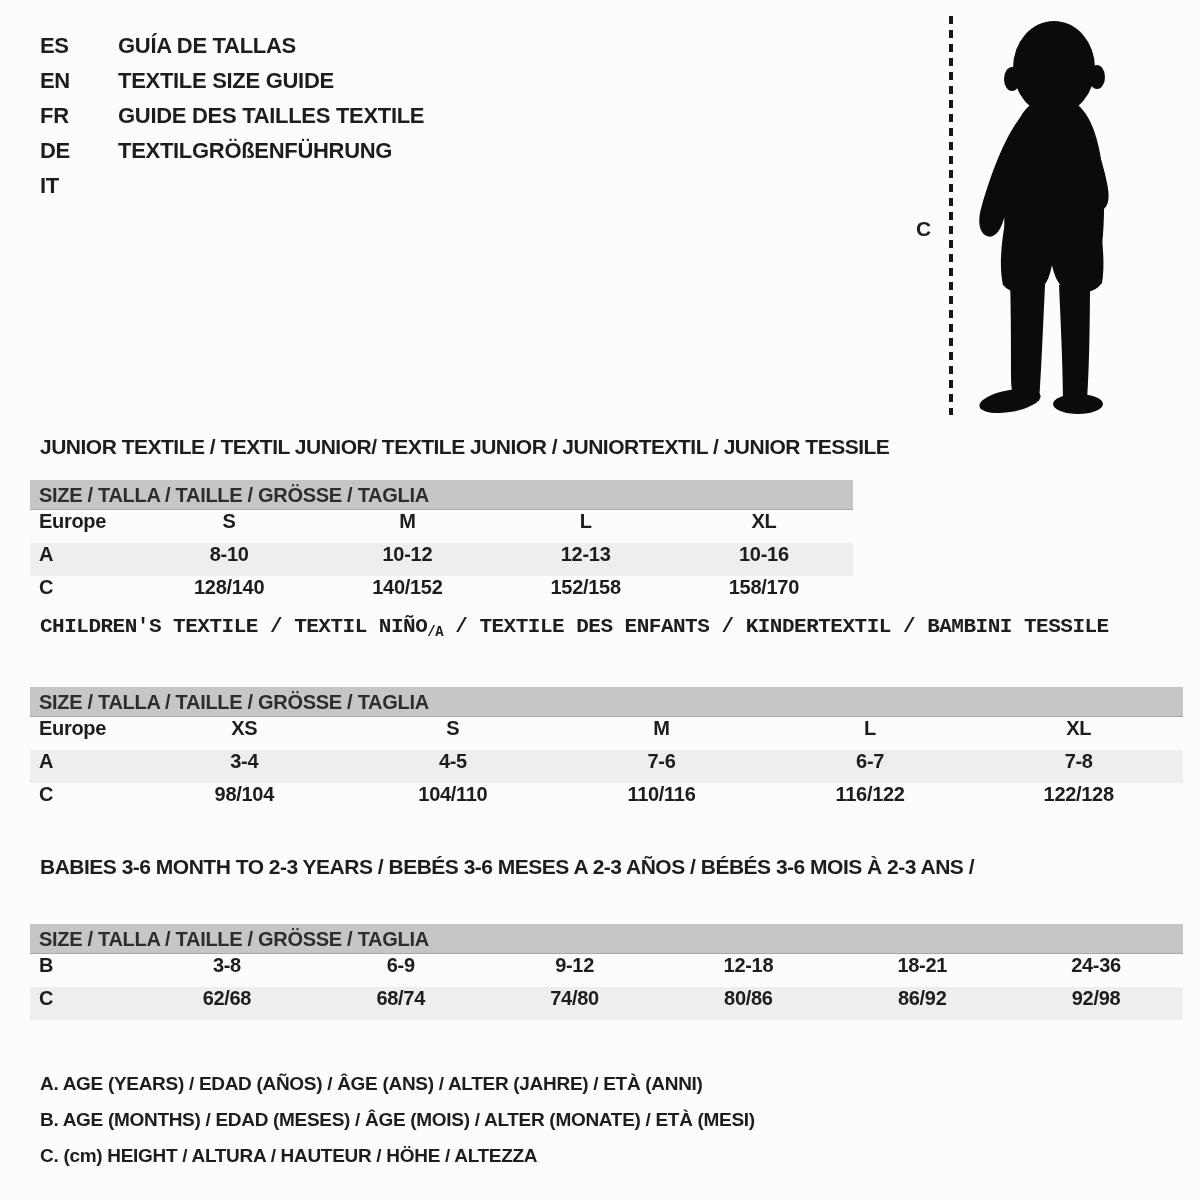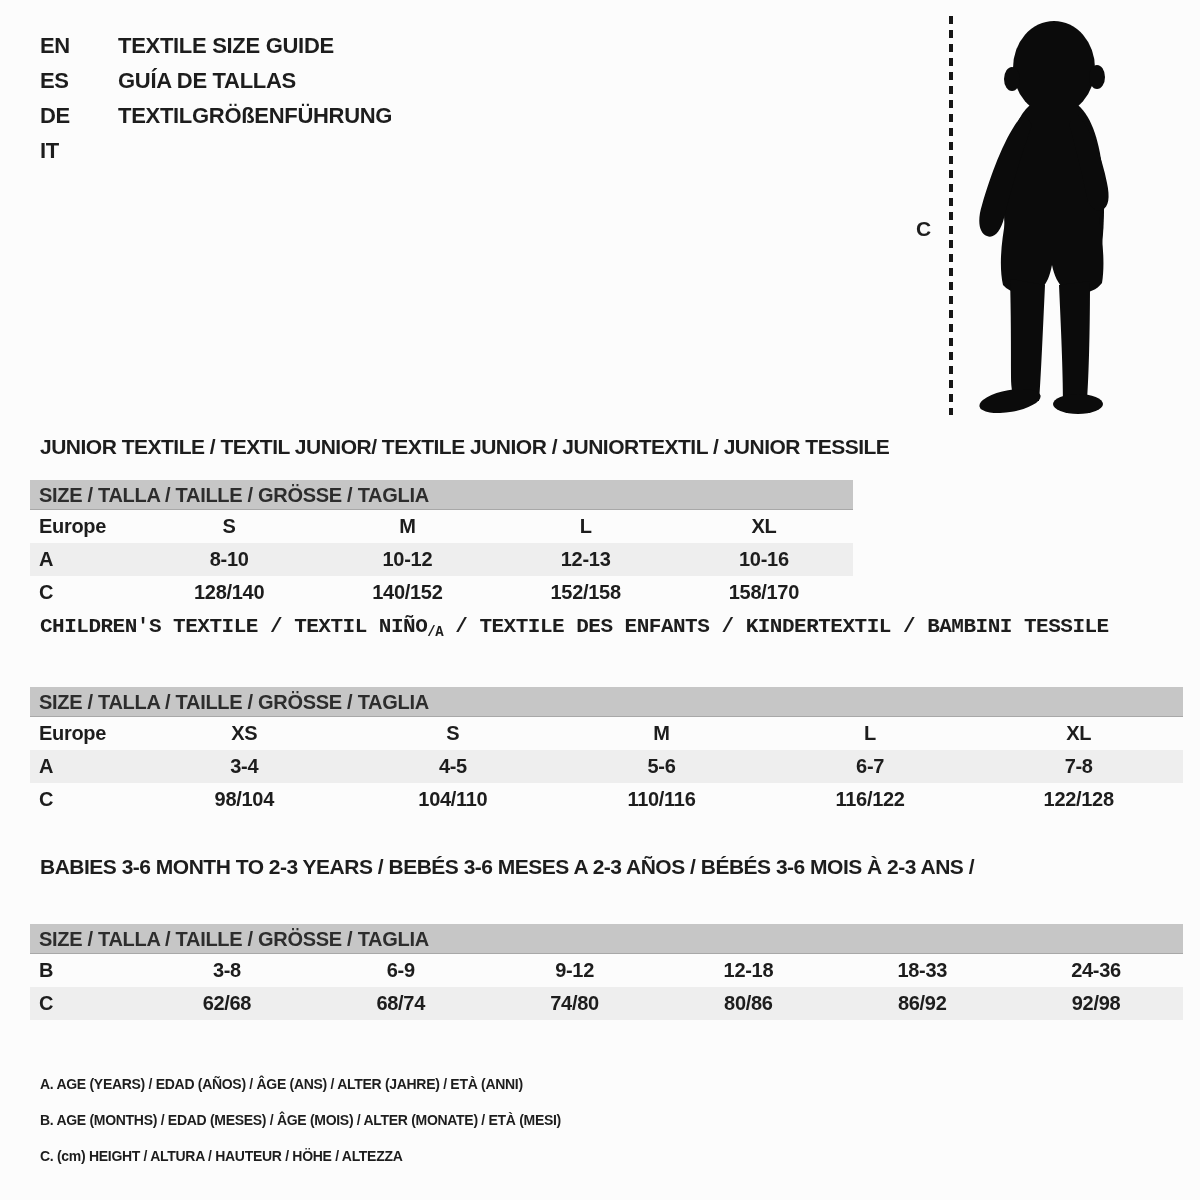--- a/index.html
+++ b/index.html
@@ -30,41 +30,45 @@
   
   .table{position:absolute;left:30px;}
   #table-junior{top:480px;width:823px;}
   #table-children{top:687px;width:1153px;}
   #table-babies{top:924px;width:1153px;}
   .size-header{
     height:30px;line-height:30px;padding-left:9px;box-sizing:border-box;
     background:#c6c6c6;border-bottom:1px solid #a8a8a8;
     font-size:20px;letter-spacing:-0.3px;color:#2d2d2d;
   }
-  .trow{display:flex;height:33px;align-items:center;font-size:20px;letter-spacing:-0.3px;}
+  .trow{display:flex;height:33px;align-items:flex-start;font-size:20px;letter-spacing:-0.3px;}
   .trow.shaded{background:#eeeeee;}
   .tlabel{width:110px;padding-left:9px;box-sizing:border-box;}
   .tcell{flex:1;text-align:center;}
   
   .legend{position:absolute;left:40px;top:1066px;}
-  .legend-line{height:36px;line-height:36px;font-size:14px;letter-spacing:-0.3px;white-space:nowrap;}
+  .legend-line{height:36px;line-height:36px;font-size:19px;letter-spacing:-0.3px;white-space:nowrap;}
 </style>
 </head>
 <body>
 
 <div class="canvas">
 
   <div class="languages">
       <div class="lang-row">
+        <span class="lang-code">ES</span>
+        <span class="lang-title">GUÍA DE TALLAS</span>
+      </div>
+      <div class="lang-row">
         <span class="lang-code">EN</span>
         <span class="lang-title">TEXTILE SIZE GUIDE</span>
       </div>
       <div class="lang-row">
-        <span class="lang-code">ES</span>
-        <span class="lang-title">GUÍA DE TALLAS</span>
+        <span class="lang-code">FR</span>
+        <span class="lang-title">GUIDE DES TAILLES TEXTILE</span>
       </div>
       <div class="lang-row">
         <span class="lang-code">DE</span>
         <span class="lang-title">TEXTILGRÖßENFÜHRUNG</span>
       </div>
       <div class="lang-row">
         <span class="lang-code">IT</span>
       </div>
     </div>
 
@@ -122,21 +126,21 @@
         <span class="tcell">XS</span>
         <span class="tcell">S</span>
         <span class="tcell">M</span>
         <span class="tcell">L</span>
         <span class="tcell">XL</span>
       </div>
       <div class="trow shaded">
         <span class="tlabel">A</span>
         <span class="tcell">3-4</span>
         <span class="tcell">4-5</span>
-        <span class="tcell">5-6</span>
+        <span class="tcell">7-6</span>
         <span class="tcell">6-7</span>
         <span class="tcell">7-8</span>
       </div>
       <div class="trow">
         <span class="tlabel">C</span>
         <span class="tcell">98/104</span>
         <span class="tcell">104/110</span>
         <span class="tcell">110/116</span>
         <span class="tcell">116/122</span>
         <span class="tcell">122/128</span>
@@ -147,21 +151,21 @@
       <div class="title-line">BABIES 3-6 MONTH TO 2-3 YEARS / BEBÉS 3-6 MESES A 2-3 AÑOS / BÉBÉS 3-6 MOIS À 2-3 ANS /</div>
     </div>
   <div class="table" id="table-babies">
       <div class="size-header">SIZE / TALLA / TAILLE / GRÖSSE / TAGLIA</div>
       <div class="trow">
         <span class="tlabel">B</span>
         <span class="tcell">3-8</span>
         <span class="tcell">6-9</span>
         <span class="tcell">9-12</span>
         <span class="tcell">12-18</span>
-        <span class="tcell">18-33</span>
+        <span class="tcell">18-21</span>
         <span class="tcell">24-36</span>
       </div>
       <div class="trow shaded">
         <span class="tlabel">C</span>
         <span class="tcell">62/68</span>
         <span class="tcell">68/74</span>
         <span class="tcell">74/80</span>
         <span class="tcell">80/86</span>
         <span class="tcell">86/92</span>
         <span class="tcell">92/98</span>

